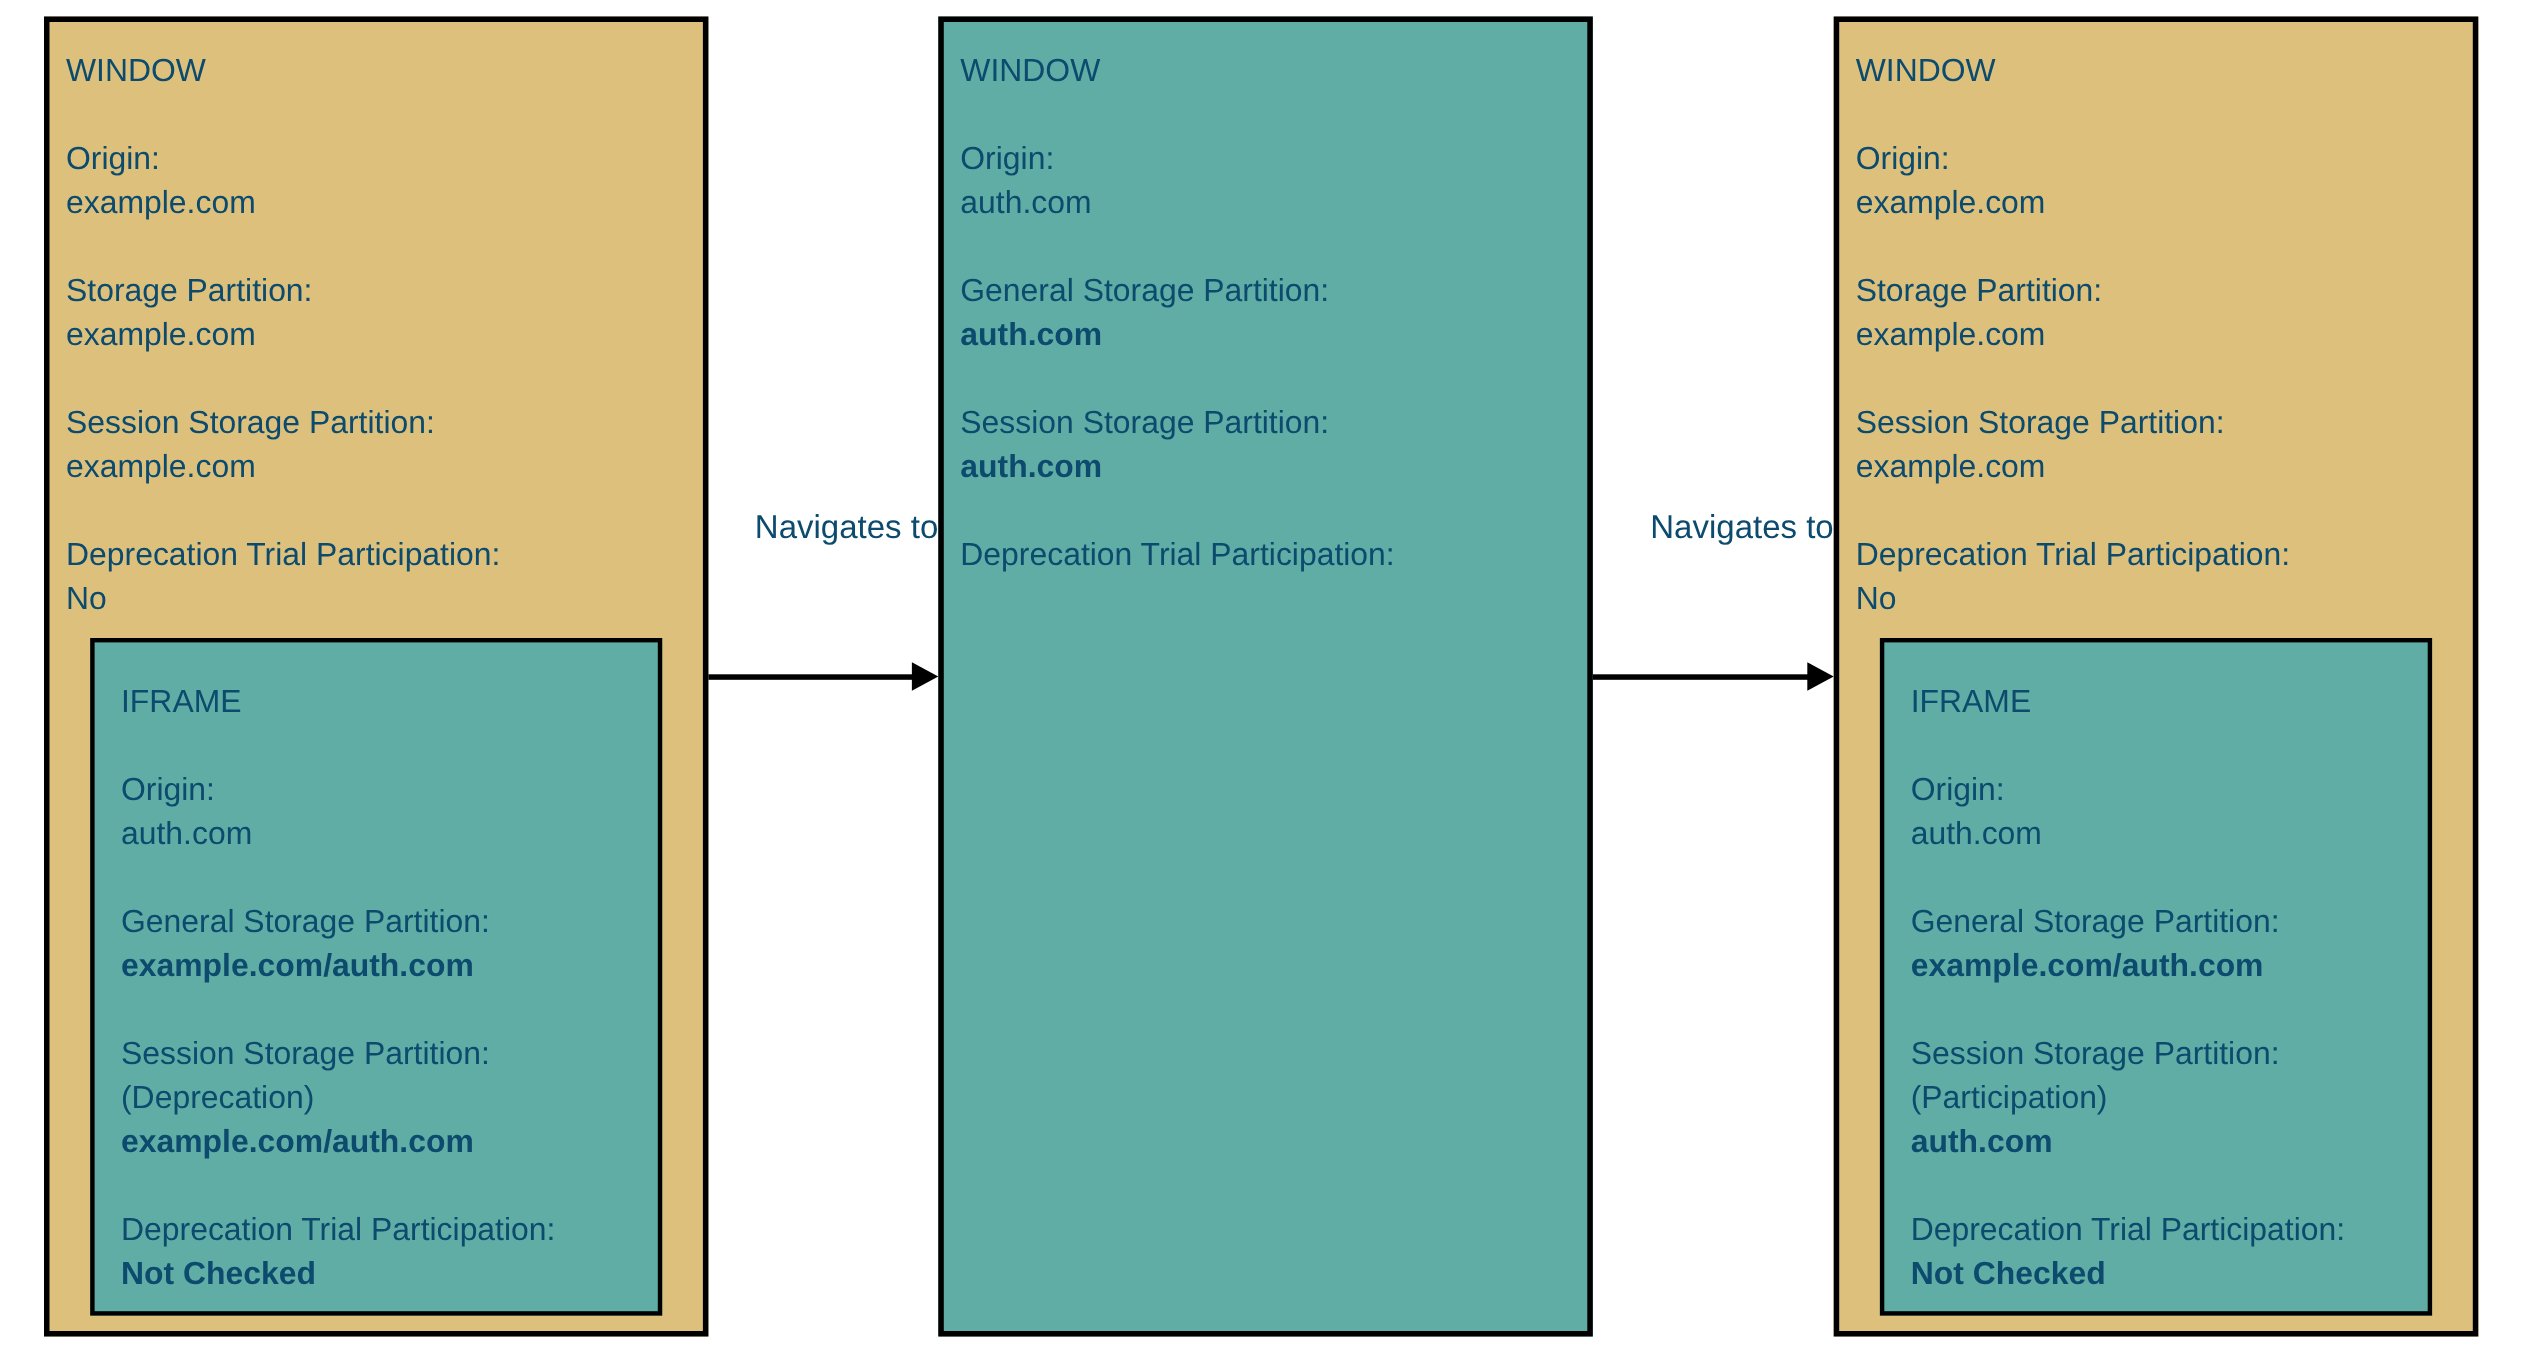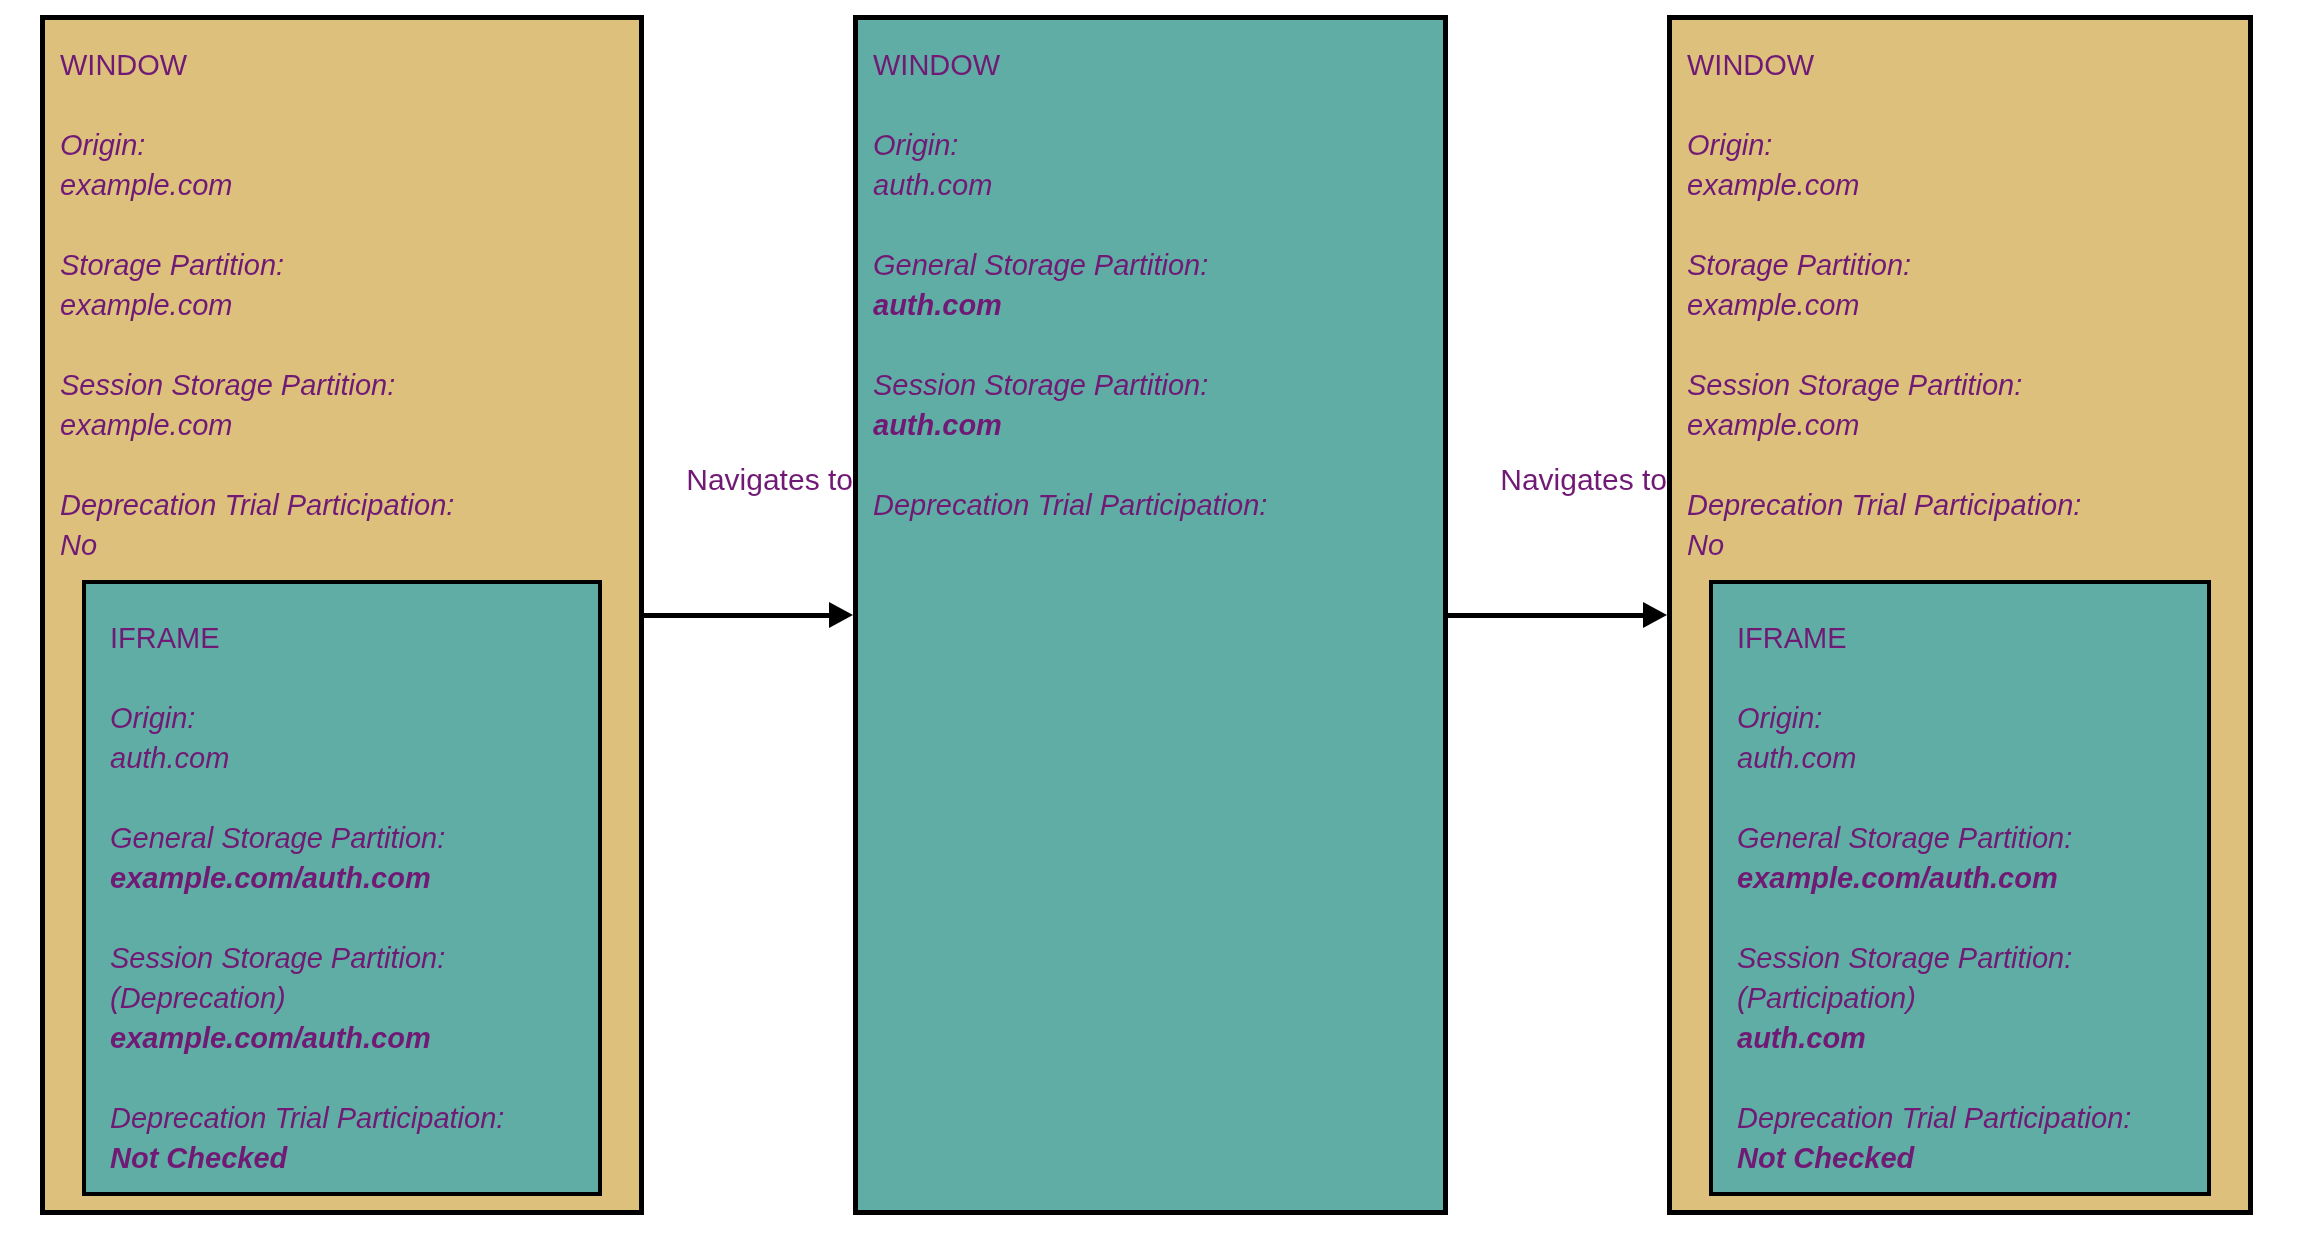--- a/index.html
+++ b/index.html
@@ -2,40 +2,40 @@
 <html><head>
 <meta charset="utf-8">
 <style>
   html, body { margin: 0; padding: 0; background: #ffffff; }
   .canvas {
     position: relative;
     width: 1939px;
     height: 1244px;
     background: #ffffff;
     font-family: "Liberation Sans", sans-serif;
-    color: #701a75;
+    color: #0c4a6e;
   }
   .window-box {
     position: absolute;
     top: 15px;
     height: 1200px;
     border: 5px solid #000000;
     box-sizing: border-box;
     padding: 25px 20px 0 15px;
     font-size: 29px;
     line-height: 40px;
   }
   .tan  { background: #DCC07C; }
   .teal { background: #5FADA4; }
   .pos-0 { left: 40px;   width: 604px; }
   .pos-1 { left: 853px;  width: 595px; }
   .pos-2 { left: 1667px; width: 586px; }
   .box-title { margin: 0 0 40px 0; }
   .field { margin: 0 0 40px 0; }
-  .line { white-space: nowrap; font-style: italic; }
+  .line { white-space: nowrap; }
   .bold { font-weight: bold; }
   .iframe-box {
     position: absolute;
     left: 37px;
     right: 37px;
     top: 560px;
     height: 616px;
     background: #5FADA4;
     border: 4px solid #000000;
     box-sizing: border-box;

